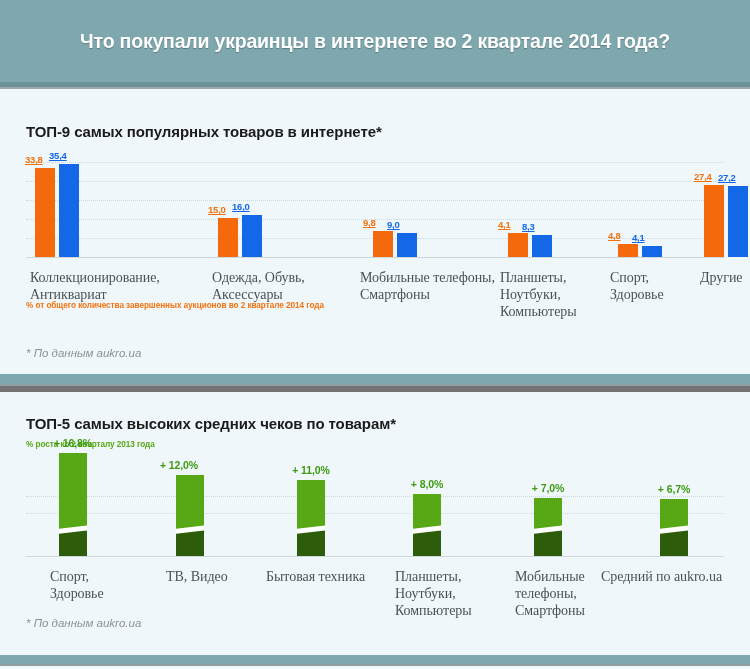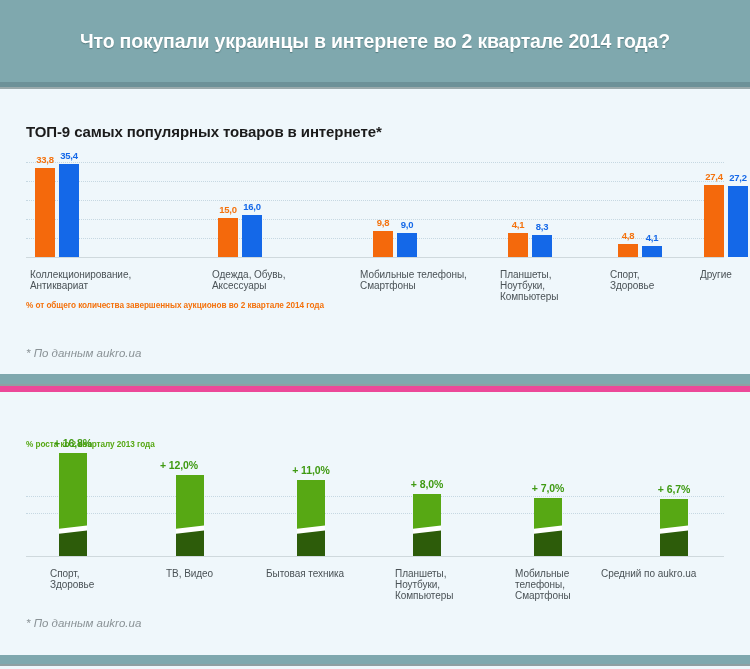--- a/index.html
+++ b/index.html
@@ -10,21 +10,21 @@
     width: 750px;
     height: 669px;
     background: #ffffff;
     font-family: "Liberation Sans", sans-serif;
     overflow: hidden;
   }
   .infographic {
     position: relative;
     width: 750px;
     height: 669px;
-    background: #ec4899;
+    background: #737373;
   }
 
   
   .header-band {
     position: absolute;
     left: 0; top: 0;
     width: 750px;
     height: 82px;
     background: #7fa8ae;
     box-sizing: border-box;
@@ -128,34 +128,35 @@
   .bar {
     position: absolute;
     bottom: 0;
     width: 20px;
   }
   .bar.orange { background: #f4690c; }
   .bar.blue   { background: #1468e8; }
   .bar-value {
     position: absolute;
     width: 40px;
-    text-align: center;
     font-size: 9.5px;
     font-weight: bold;
     letter-spacing: -0.2px;
+    text-decoration: underline;
   }
   .bar-value.orange { color: #f4720d; }
   .bar-value.blue   { color: #1468e8; }
 
   .cat-label {
     position: absolute;
-    font-size: 10px;
+    font-size: 14px;
     color: #4a5256;
-    line-height: 11px;
+    line-height: 17px;
     letter-spacing: -0.05px;
+    font-family: Liberation Serif, serif;
   }
 
   
   .gbar {
     position: absolute;
     bottom: 0;
     width: 28px;
     background: #57a814;
     overflow: hidden;
   }
@@ -237,20 +238,21 @@
       </div>
 
     <div class="legend-line legend-2014" style="top:212px;">% от общего количества завершенных аукционов во 2 квартале 2014 года</div>
 
     <div class="footnote" style="top:258px;">* По данным aukro.ua</div>
   </div>
 
   <div class="panel-divider"></div>
 
   <div class="panel" id="panel-bottom">
+    <div class="section-title" style="top:23px;">ТОП-5 самых высоких средних чеков по товарам*</div>
     <div class="legend-line legend-green" style="top:48px;">% роста ко 2 кварталу 2013 года</div>
 
     <div class="plot" id="plot-bottom" style="top: 82px; height: 82px;">
         <div class="gridline" style="top: 39px;"></div>
         <div class="gridline" style="top: 22px;"></div>
         <div class="baseline" style="top: 82px;"></div>
         <div class="gbar" style="left: 33px; height: 103px;">
           <div class="gbar-base"></div>
           <div class="gbar-slash"></div>
         </div>

